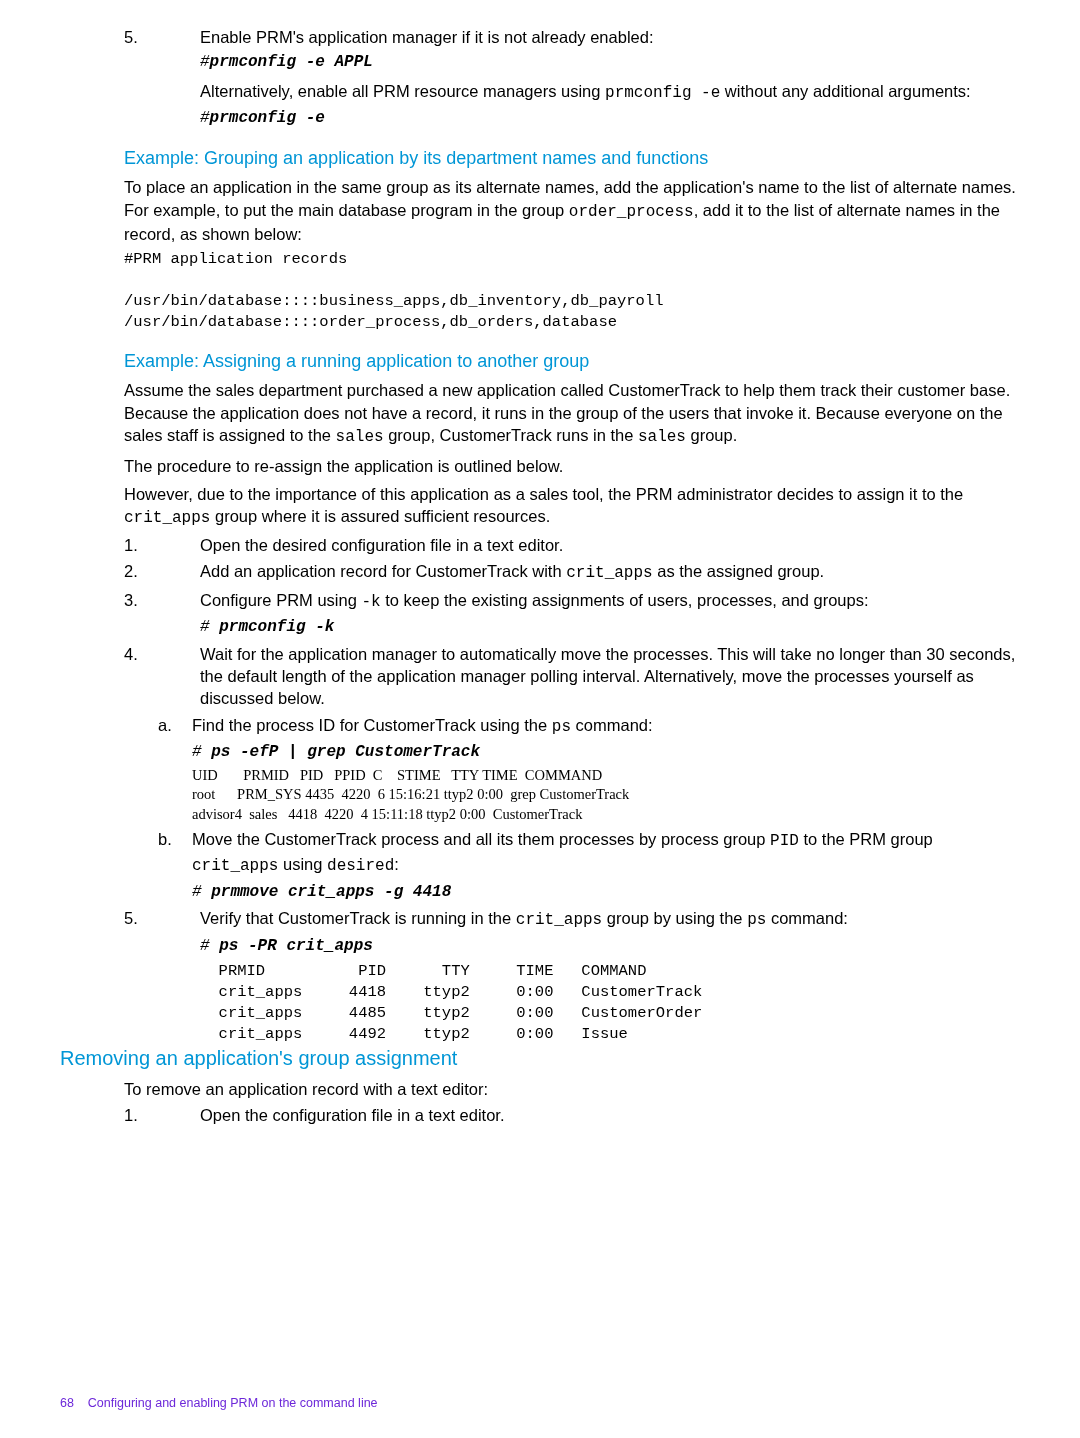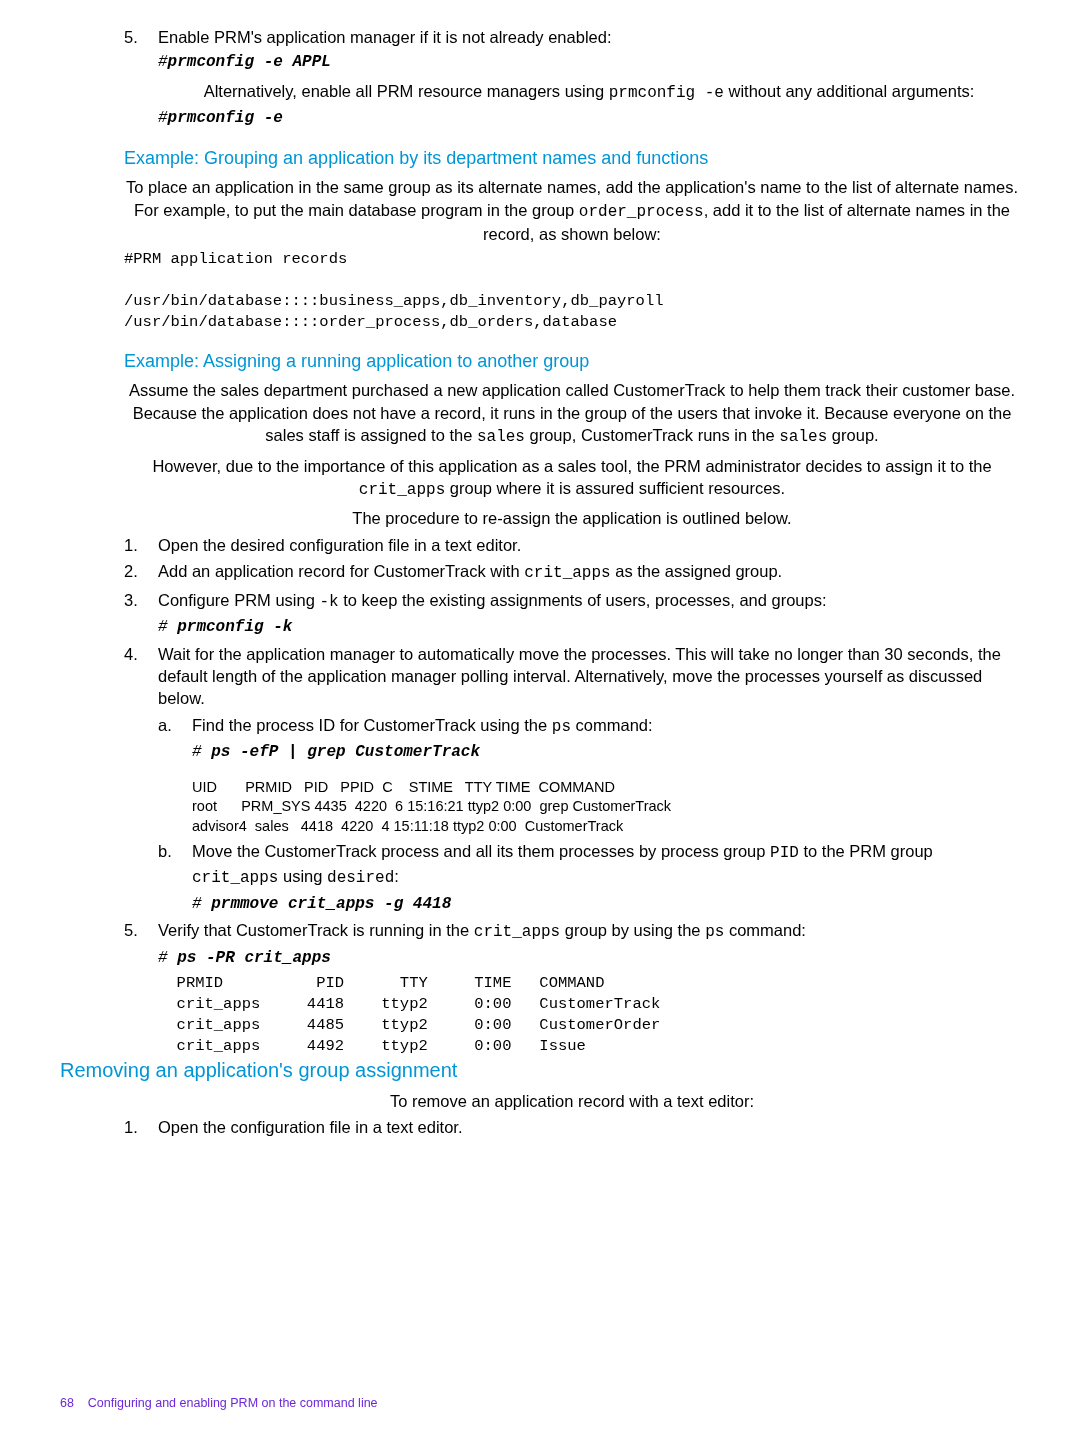--- a/index.html
+++ b/index.html
@@ -24,20 +24,21 @@
   .ol-step {
     display: flex;
     margin-top: 4px;
   }
   .ol-num {
     width: 34px;
     flex-shrink: 0;
   }
   .ol-body {
     flex: 1;
+    margin-left: 42px;
   }
   .sub-step {
     display: flex;
     margin-top: 4px;
     margin-left: 34px;
   }
   .sub-num {
     width: 34px;
     flex-shrink: 0;
   }
@@ -66,33 +67,32 @@
   }
   .h-section {
     color: #0096d6;
     font-family: "Segoe UI Light", "Segoe UI", Arial, sans-serif;
     font-weight: 400;
     font-size: 20px;
     margin-bottom: 6px;
   }
   .para {
     margin-top: 6px;
-    text-align: center;
   }
   .codeblock {
     white-space: pre;
     font-family: "Courier New", Courier, monospace;
     font-size: 15.5px;
     margin-top: 4px;
   }
   .codeblock-sm {
     white-space: pre;
-    font-family: Liberation Sans, sans-serif;
+    font-family: Liberation Serif, serif;
     font-size: 14.5px;
-    margin-top: 14px;
+    margin-top: 2px;
   }
   .bold {
     font-weight: bold;
   }
   .footer {
     position: absolute;
     left: 60px;
     bottom: 26px;
     font-size: 12.5px;
     color: #6d28d9;
@@ -126,24 +126,24 @@
     </div>
     <div class="codeblock">#PRM application records
 
 /usr/bin/database::::business_apps,db_inventory,db_payroll
 /usr/bin/database::::order_process,db_orders,database</div>
 
     <div class="h-example">Example: Assigning a running application to another group</div>
     <div class="para">
       <span>Assume the sales department purchased a new application called CustomerTrack to help them track their customer base. Because the application does not have a record, it runs in the group of the users that invoke it. Because everyone on the sales staff is assigned to the </span><span class="mono-inline">sales</span><span> group, CustomerTrack runs in the </span><span class="mono-inline">sales</span><span> group.</span>
     </div>
+    <div class="para">The procedure to re-assign the application is outlined below.</div>
     <div class="para">
       <span>However, due to the importance of this application as a sales tool, the PRM administrator decides to assign it to the </span><span class="mono-inline">crit_apps</span><span> group where it is assured sufficient resources.</span>
     </div>
-    <div class="para">The procedure to re-assign the application is outlined below.</div>
 
     <div class="ol-step">
       <div class="ol-num">1.</div>
       <div class="ol-body">Open the desired configuration file in a text editor.</div>
     </div>
 
     <div class="ol-step">
       <div class="ol-num">2.</div>
       <div class="ol-body">
         <span>Add an application record for CustomerTrack with </span><span class="mono-inline">crit_apps</span><span> as the assigned group.</span>

